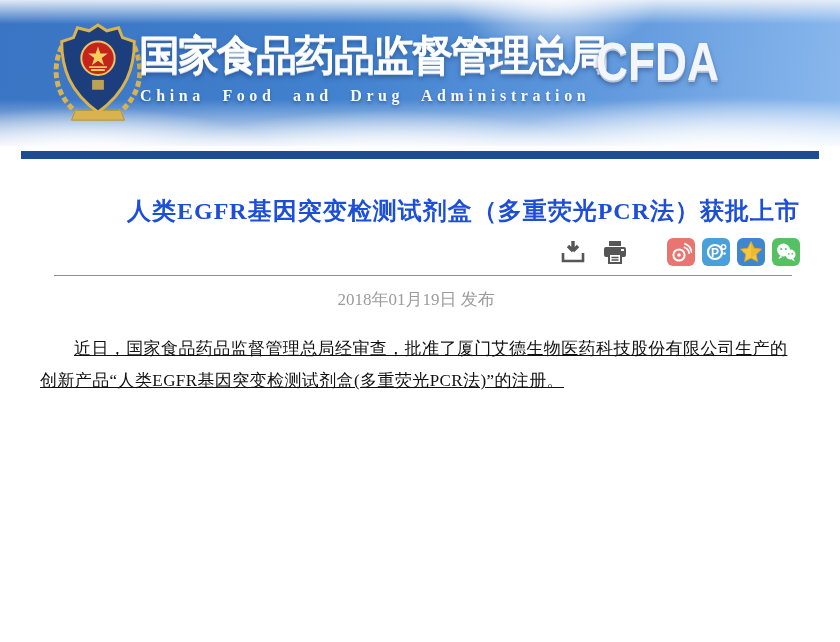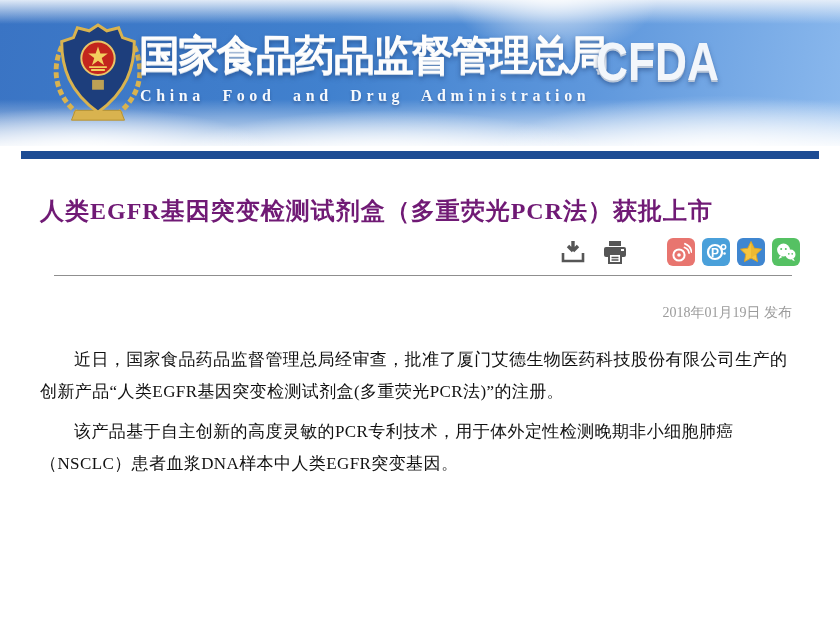--- a/index.html
+++ b/index.html
@@ -36,36 +36,36 @@
     transform:scaleX(.82);transform-origin:left center;
     color:#f2f6fb;text-shadow:0 2px 0 #b9c6d8, 0 4px 6px rgba(22,52,105,.5);
   }
 
   
   .navy-bar{height:8px;margin:5px 21px 0 21px;background:#1d4c94;}
 
   
   main{padding:0 40px;}
   h1.title{
-    margin:36px 0 8px 0;text-align:left;
-    font-size:24px;font-weight:bold;color:#701a75;letter-spacing:1px;
+    margin:36px 0 8px 0;text-align:right;
+    font-size:24px;font-weight:bold;color:#1d4ed8;letter-spacing:1px;
   }
   .tools{display:flex;justify-content:flex-end;align-items:center;margin-top:10px;height:30px;}
   .tool-btn{width:26px;height:26px;margin-left:16px;cursor:pointer;display:block;}
   .share-group{display:flex;margin-left:32px;}
   .share-btn{
     width:28px;height:28px;border-radius:6px;margin-left:7px;cursor:pointer;
     display:flex;align-items:center;justify-content:center;
   }
   .share-btn svg{display:block;}
   hr.rule{margin:8px 8px 0 14px;border:none;border-top:1px solid #8f8f8f;}
-  .pub-date{margin-top:28px;padding-right:8px;text-align:right;color:#9b9b9b;font-size:14px;}
+  .pub-date{margin-top:12px;padding-right:8px;text-align:center;color:#9b9b9b;font-size:17px;}
 
   article{margin-top:22px;color:#101010;font-size:17px;line-height:32px;letter-spacing:.4px;}
-  article p{margin:0 0 8px 0;text-indent:2em;}
+  article p{margin:0 0 8px 0;text-indent:2em;text-decoration:underline;}
 </style>
 </head>
 <body>
 
 <div class="page">
 
   <header class="banner">
     <svg class="emblem" viewBox="0 0 110 112" aria-hidden="true">
 
       <path d="M18 28 C8 50 10 76 34 96" fill="none" stroke="#d9b34f" stroke-width="5" stroke-dasharray="6 3"></path>
@@ -140,17 +140,16 @@
         </div>
       </div>
     </div>
 
     <hr class="rule">
 
     <div class="pub-date">2018年01月19日  发布</div>
 
     <article>
       <p>近日，国家食品药品监督管理总局经审查，批准了厦门艾德生物医药科技股份有限公司生产的创新产品“人类EGFR基因突变检测试剂盒(多重荧光PCR法)”的注册。</p>
-      <p>该产品基于自主创新的高度灵敏的PCR专利技术，用于体外定性检测晚期非小细胞肺癌（NSCLC）患者血浆DNA样本中人类EGFR突变基因。</p>
     </article>
   </main>
 
 </div>
 
 </body></html>

